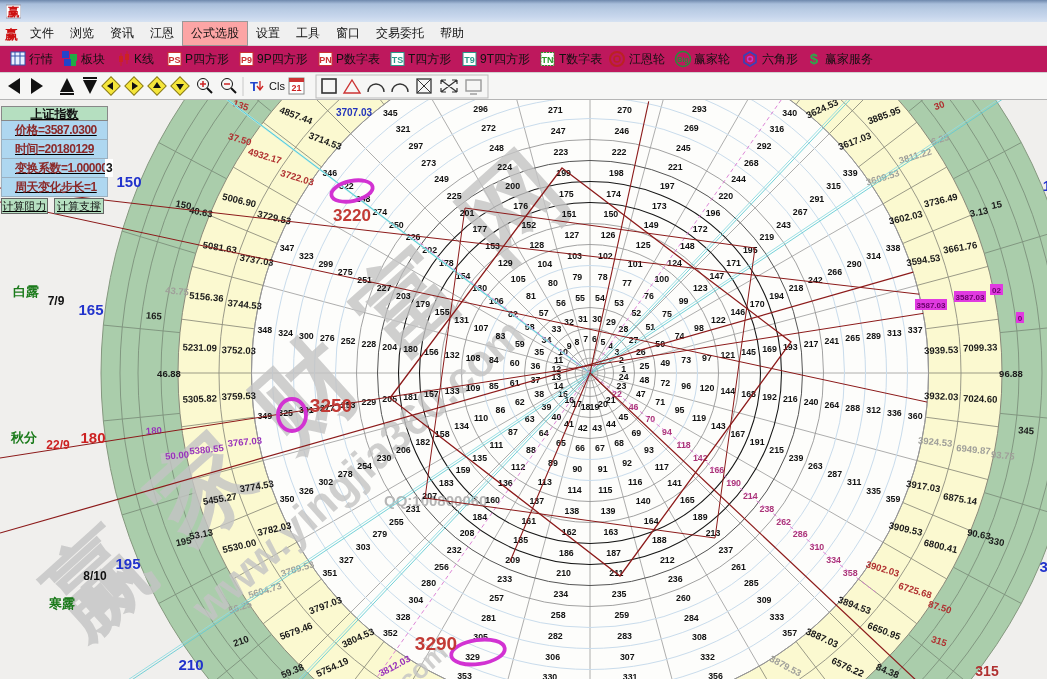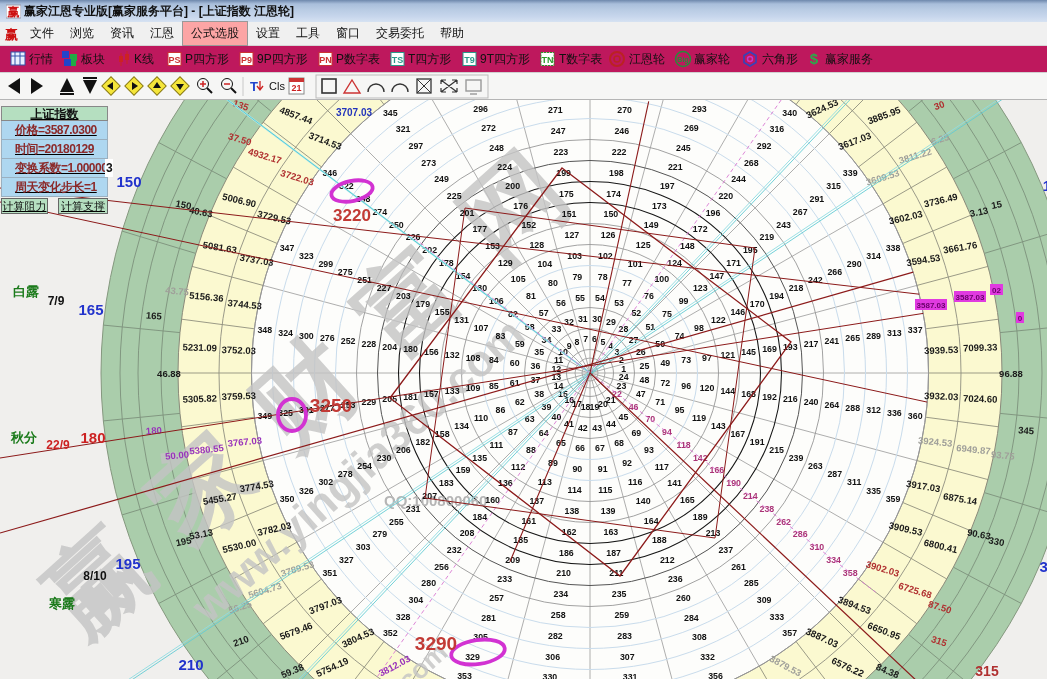--- a/index.html
+++ b/index.html
@@ -10,32 +10,31 @@
   border-bottom:1px solid #d6d6d6; display:flex; align-items:center; font-size:12px; color:#111; }
 .menubar span.mi { padding:3px 8px; }
 .toolbar1 { position:absolute; top:46px; left:0; width:100%; height:27px; background:#be185d;
   border-bottom:1px solid #d0d0d0; display:flex; align-items:center; font-size:12px; color:#111; }
 .toolbar2 { position:absolute; top:73px; left:0; width:100%; height:27px; background:#f6f6f5;
   border-bottom:1px solid #b5b5b5; display:flex; align-items:center; }
 .chart { position:absolute; top:100px; left:0; width:1047px; height:579px; overflow:hidden; }
 .panel { position:absolute; left:1px; top:106px; width:107px; font-size:12px; z-index:5;text-decoration:underline; }
 .phead { background:#b5dfc0; border:1px solid #888; height:15px; line-height:14px; text-align:center; font-weight:bold; color:#111; }
 .prow { background:#aed7f0; border:1px solid #9ab0c0; border-top:none; height:19px; line-height:18px; color:#8b2a2a; font-weight:bold; white-space:nowrap; padding-left:13px; letter-spacing:-0.5px;}
-.pbtns { display:flex; margin-top:1px;justify-content:space-between; }
+.pbtns { display:flex; margin-top:1px; }
 .pbtn { background:#b5dfc0; border:1px solid #666; height:16px; line-height:15px; font-size:11px; color:#111; text-align:center; }
 .ticon { width:15px; height:15px; margin:0 3px 0 6px; position:relative; flex:none;}
 svg text { user-select:none; }
 </style></head>
 <body>
 <div class="titlebar">
  <div class="ticon"><svg width="15" height="15">
         <rect x="0" y="1" width="15" height="13" fill="#ffffff" stroke="#99a"></rect>
         <text x="7.5" y="12" font-size="12" font-weight="bold" fill="#cc1111" text-anchor="middle" font-family="Liberation Serif, serif">赢</text>
       </svg></div>
- <span>赢家江恩专业版[赢家服务平台] - [上证指数 江恩轮]</span>
 </div>
 <div class="menubar">
  <div class="ticon" style="margin-left:4px"><svg width="15" height="15">
         <text x="7.5" y="12.5" font-size="13" font-weight="bold" fill="#cc1111" text-anchor="middle" font-family="Liberation Serif, serif">赢</text>
       </svg></div>
  <span class="mi">文件</span>
     <span class="mi">浏览</span>
     <span class="mi">资讯</span>
     <span class="mi">江恩</span>
  <span class="mi" style="border:1px solid #999; background:#fca5a5;">公式选股</span>

